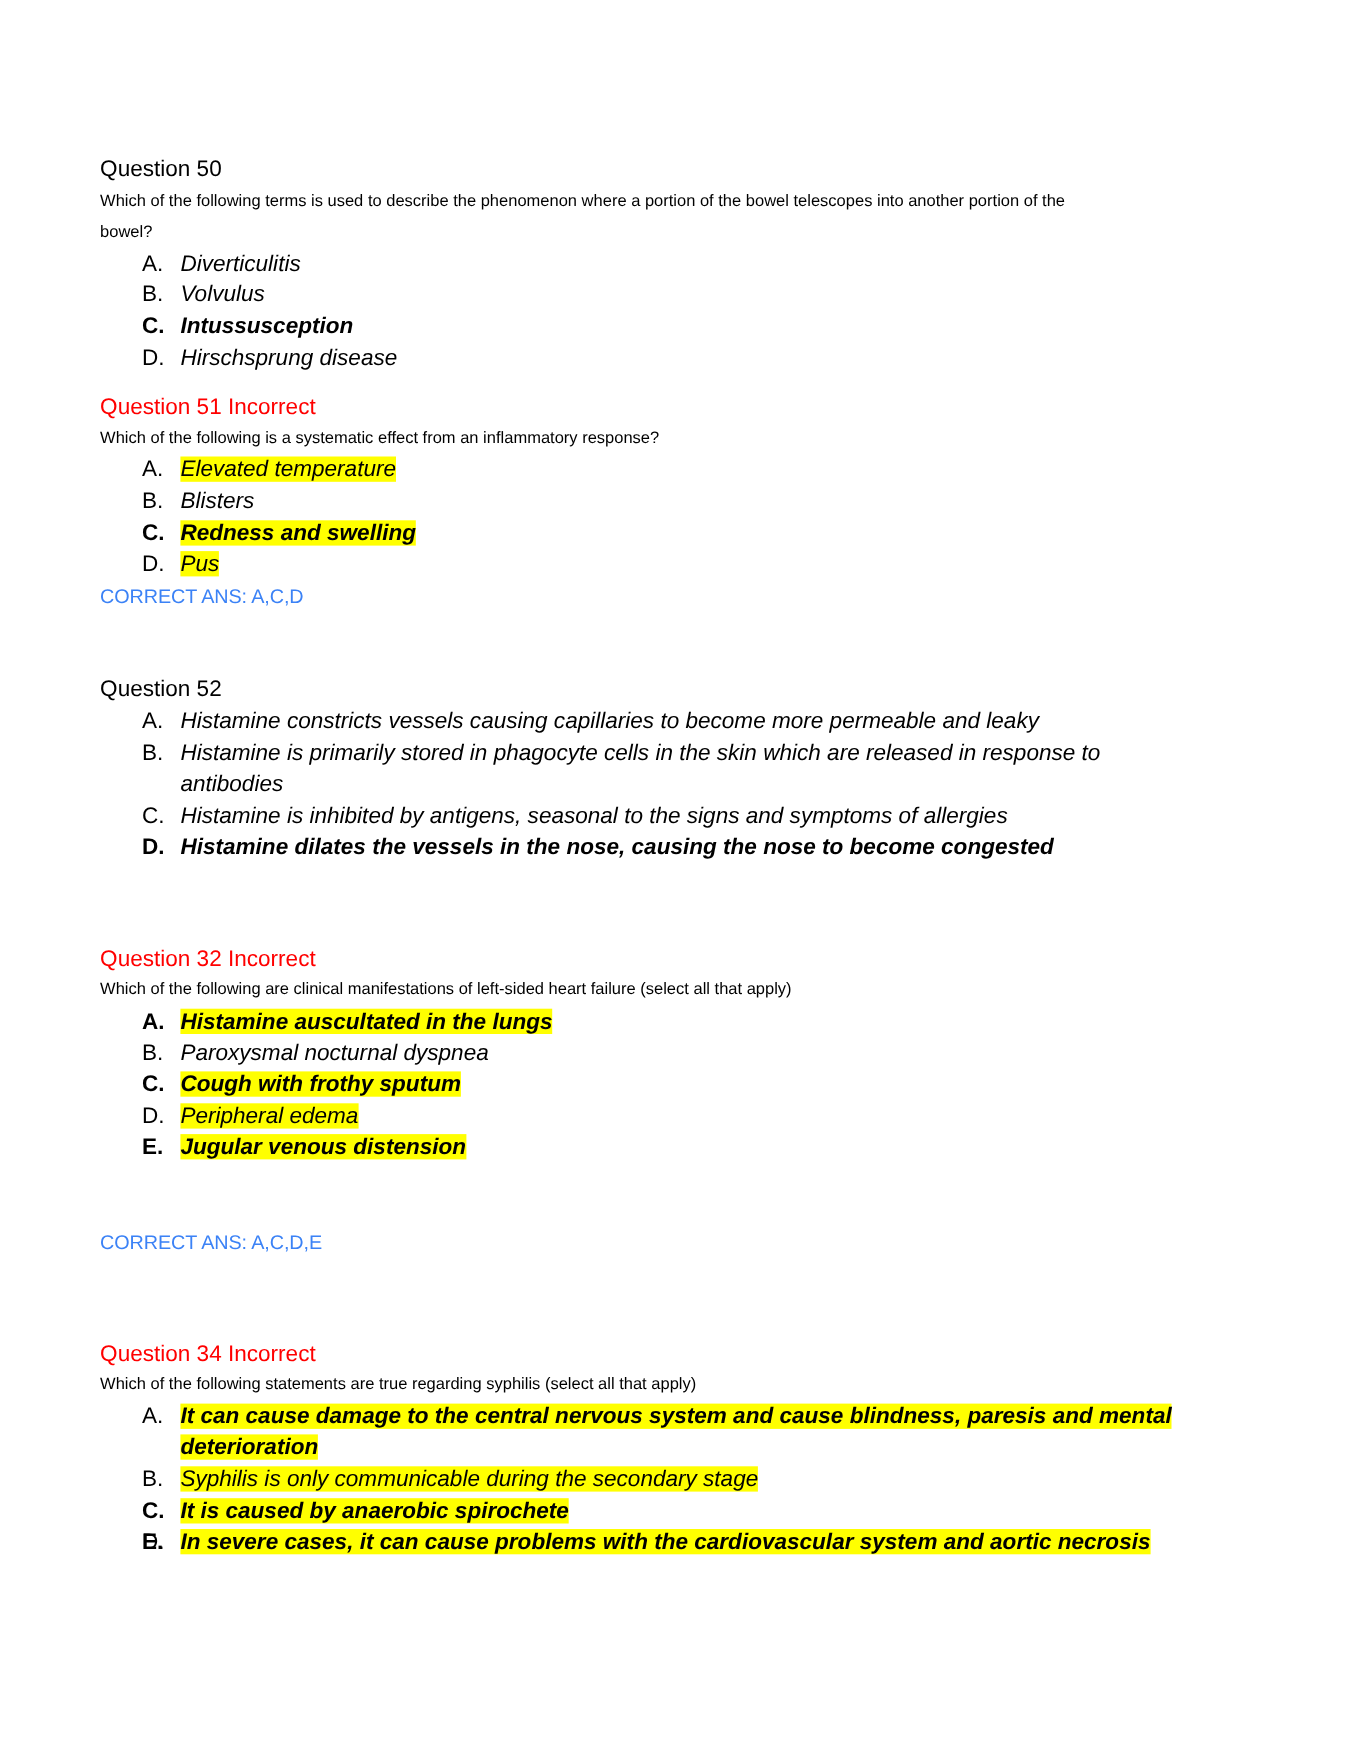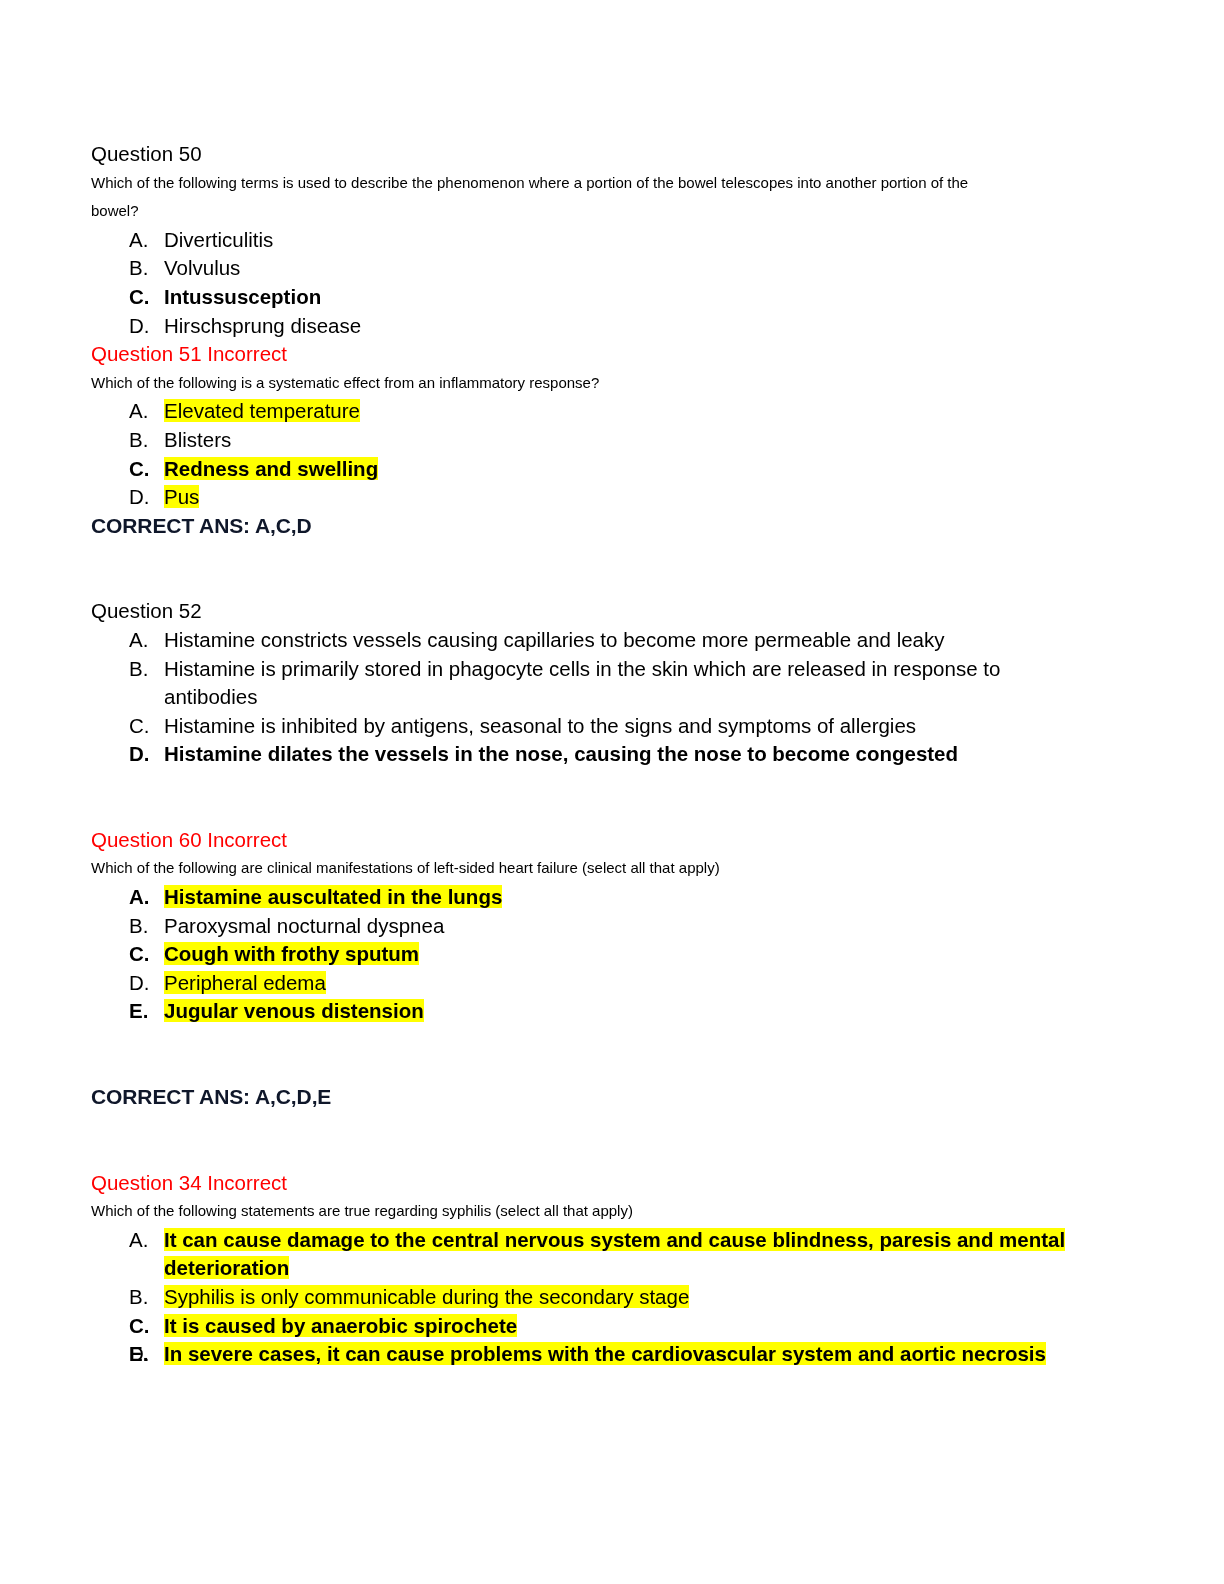--- a/index.html
+++ b/index.html
@@ -26,30 +26,30 @@
     font-size: 20.5px;
     line-height: 28.6px;
   }
 
   
   .qhead {
     font-size: 20.5px;
     line-height: 28.6px;
     white-space: pre;
   }
-  .qhead.incorrect { color: #FF0000; }
+  .qhead.incorrect { color: #FF0000; margin-top: 16px; }
   .qstem {
     font-size: 15px;
     line-height: 28.6px;
     max-width: 920px;
   }
   .correct-ans {
-    color: #0f172a;
-    font-weight: bold;
-    font-size: 21px;
+    color: #3b82f6;
+    font-weight: normal;
+    font-size: 18px;
     line-height: 28.6px;
     letter-spacing: -0.1px;
   }
 
   
   ol.options {
     list-style: none;
     margin: 0;
     padding: 0;
   }
@@ -64,20 +64,21 @@
   ol.options > li .marker {
     position: absolute;
     left: 38px;
     top: 0;
     width: 30px;
     text-align: left;
     white-space: pre;
   }
   ol.options > li .opt-text {
     display: inline;
+    font-style: italic;
   }
   li.bold .marker,
   li.bold .opt-text { font-weight: bold; }
 
   
   .hl {
     background-color: #FFFF00;
     box-decoration-break: clone;
     -webkit-box-decoration-break: clone;
   }
@@ -146,21 +147,21 @@
         </li>
         <li class="bold">
           <span class="marker">D.</span><span class="opt-text">Histamine dilates the vessels in the nose, causing the nose to become congested</span>
         </li>
       </ol>
     </div>
 
     <div class="gap-md"></div>
 
     <div class="block">
-      <div class="qhead incorrect">Question 60 Incorrect</div>
+      <div class="qhead incorrect">Question 32 Incorrect</div>
       <div class="qstem">Which of the following are clinical manifestations of left-sided heart failure (select all that apply)</div>
       <ol class="options">
         <li class="bold">
           <span class="hl"><span class="marker">A.</span><span class="opt-text">Histamine auscultated in the lungs</span></span>
         </li>
         <li>
           <span class="marker">B.</span><span class="opt-text">Paroxysmal nocturnal dyspnea</span>
         </li>
         <li class="bold">
           <span class="hl"><span class="marker">C.</span><span class="opt-text">Cough with frothy sputum</span></span>

